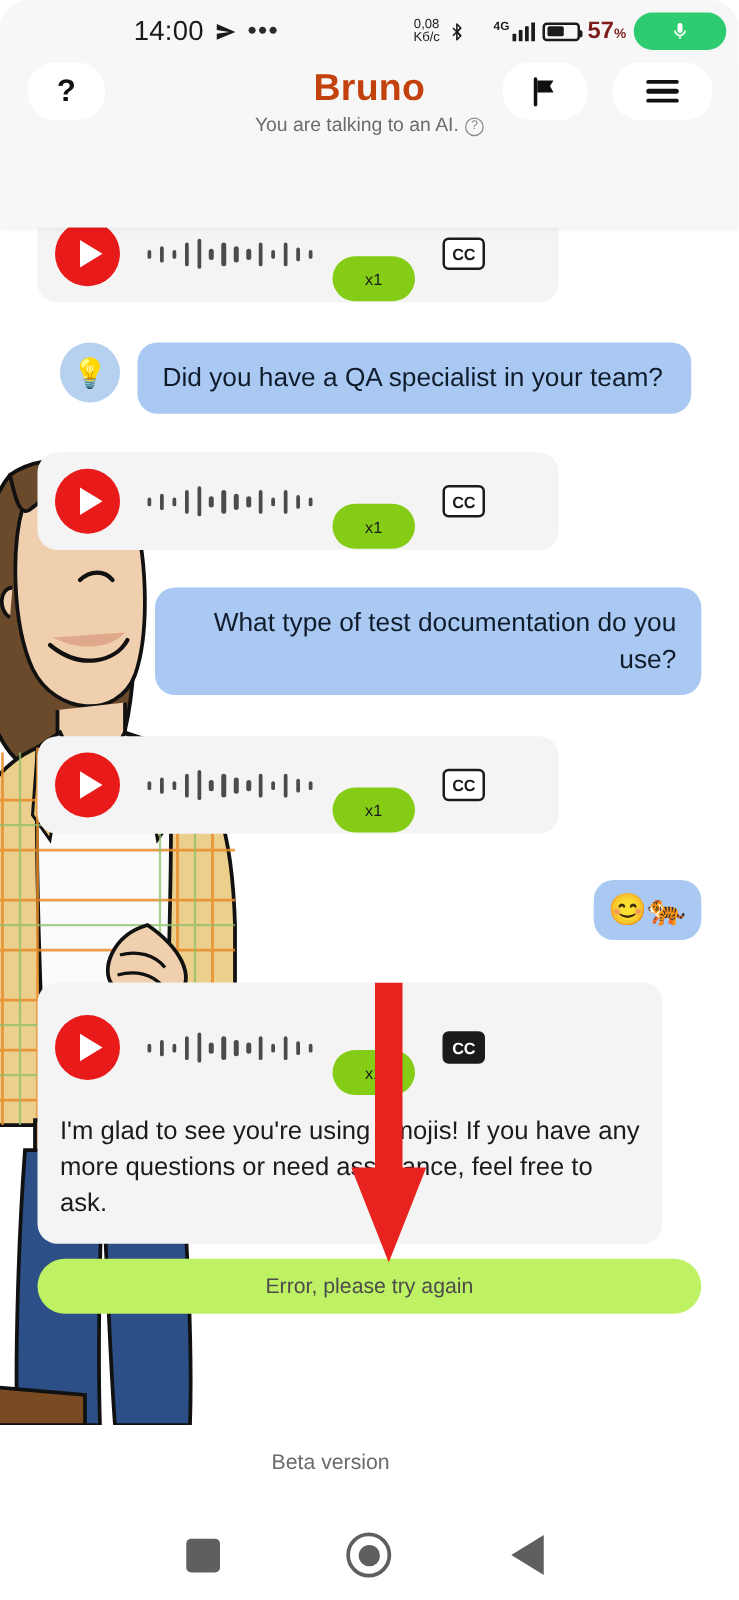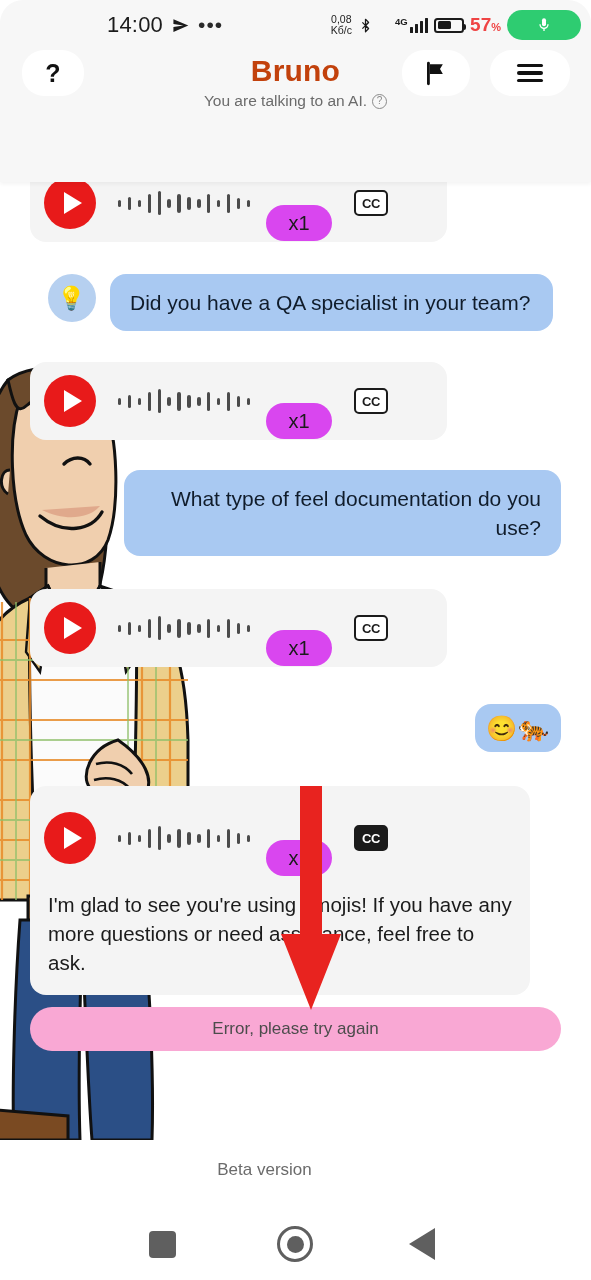--- a/index.html
+++ b/index.html
@@ -44,21 +44,21 @@
   .sb-bars i { display: block; width: 3.5px; background: #1b1b1b; border-radius: .5px; }
   .sb-batt {
     width: 30px; height: 15px; border: 2px solid #1b1b1b; border-radius: 3.5px;
     position: relative; display: flex; align-items: center; padding: 1.5px;
   }
   .sb-batt::after {
     content:""; position:absolute; right:-4px; top:4px; width:2.5px; height:6px;
     background:#1b1b1b; border-radius:0 2px 2px 0;
   }
   .sb-batt i { display:block; height:100%; width:57%; background:#1b1b1b; border-radius:1.5px; }
-  .sb-pct { font-size: 19px; color: #ef4444; font-weight: 600; }
+  .sb-pct { font-size: 19px; color: #7f1d1d; font-weight: 600; }
   .sb-pct small { font-size: 11px; }
   .sb-mic-pill {
     width: 74px; height: 30px; border-radius: 16px; background: #2ecc71;
     display: flex; align-items: center; justify-content: center;
   }
 
   
   .header {
     position: absolute; top: 50px; left: 0;
     width: 591px; height: 132px;
@@ -112,23 +112,23 @@
   }
   .play-btn .tri {
     width: 0; height: 0; margin-left: 5px;
     border-left: 18px solid #fff;
     border-top: 11px solid transparent;
     border-bottom: 11px solid transparent;
   }
   .wave { display: flex; align-items: center; gap: 6.5px; margin-left: 22px; height: 28px; flex: none; }
   .wave i { display: block; width: 3.4px; background: #4b4b4b; border-radius: 2px; }
   .speed-pill {
-    width: 66px; height: 36px; border-radius: 18px; background: #d946ef;
+    width: 66px; height: 36px; border-radius: 18px; background: #84cc16;
     display: flex; align-items: center; justify-content: center;
-    font-size: 20px; color: #1b1b1b; margin-left: 16px; flex: none; margin-top: 40px;
+    font-size: 13px; color: #1b1b1b; margin-left: 16px; flex: none; margin-top: 40px;
   }
   .cc-btn {
     width: 34px; height: 26px; border-radius: 5px;
     border: 2px solid #1b1b1b; background: #fff; color: #1b1b1b;
     font-size: 13px; font-weight: 700; letter-spacing: -.3px;
     display: flex; align-items: center; justify-content: center;
     margin-left: 22px; flex: none;
   }
   .cc-btn.active { background: #1b1b1b; color: #fff; border-color: #1b1b1b; }
 
@@ -147,21 +147,21 @@
   }
   .avatar-bulb {
     width: 48px; height: 48px; border-radius: 50%; background: #b6d0f0;
     display: flex; align-items: center; justify-content: center; font-size: 23px;
   }
 
   
   .error-banner {
     position: absolute; left: 30px; top: 1007px;
     width: 531px; height: 44px;
-    background: #f9a8d4; border-radius: 22px;
+    background: #bef264; border-radius: 22px;
     display: flex; align-items: center; justify-content: center;
     font-size: 17px; color: #4c4c4c;
     z-index: 12;
   }
 
   
   .composer {
     position: absolute; left: 30px; top: 1066px;
     width: 531px; height: 86px;
     background: #fff; border: 1.6px solid #3b2b52; border-radius: 20px;
@@ -374,21 +374,21 @@
             <i style="height:19px"></i>
           <i style="height:11px"></i>
             <i style="height:7px"></i>
         </div>
         <div class="speed-pill">x1</div>
         <div class="cc-btn">CC</div>
       </div>
     </div>
 
     <div class="row" style="left:124px; top:288px;">
-      <div class="bubble-blue" style="width:437px; text-align:right;">What type of feel documentation do you use?</div>
+      <div class="bubble-blue" style="width:437px; text-align:right;">What type of test documentation do you use?</div>
     </div>
 
     <div class="row" style="left:30px; top:407px;">
       <div class="audio-card" style="width:417px; height:78px;">
         <div class="play-btn">
             <span class="tri"></span>
           </div>
         <div class="wave">
           <i style="height:7px"></i>
             <i style="height:13px"></i>

